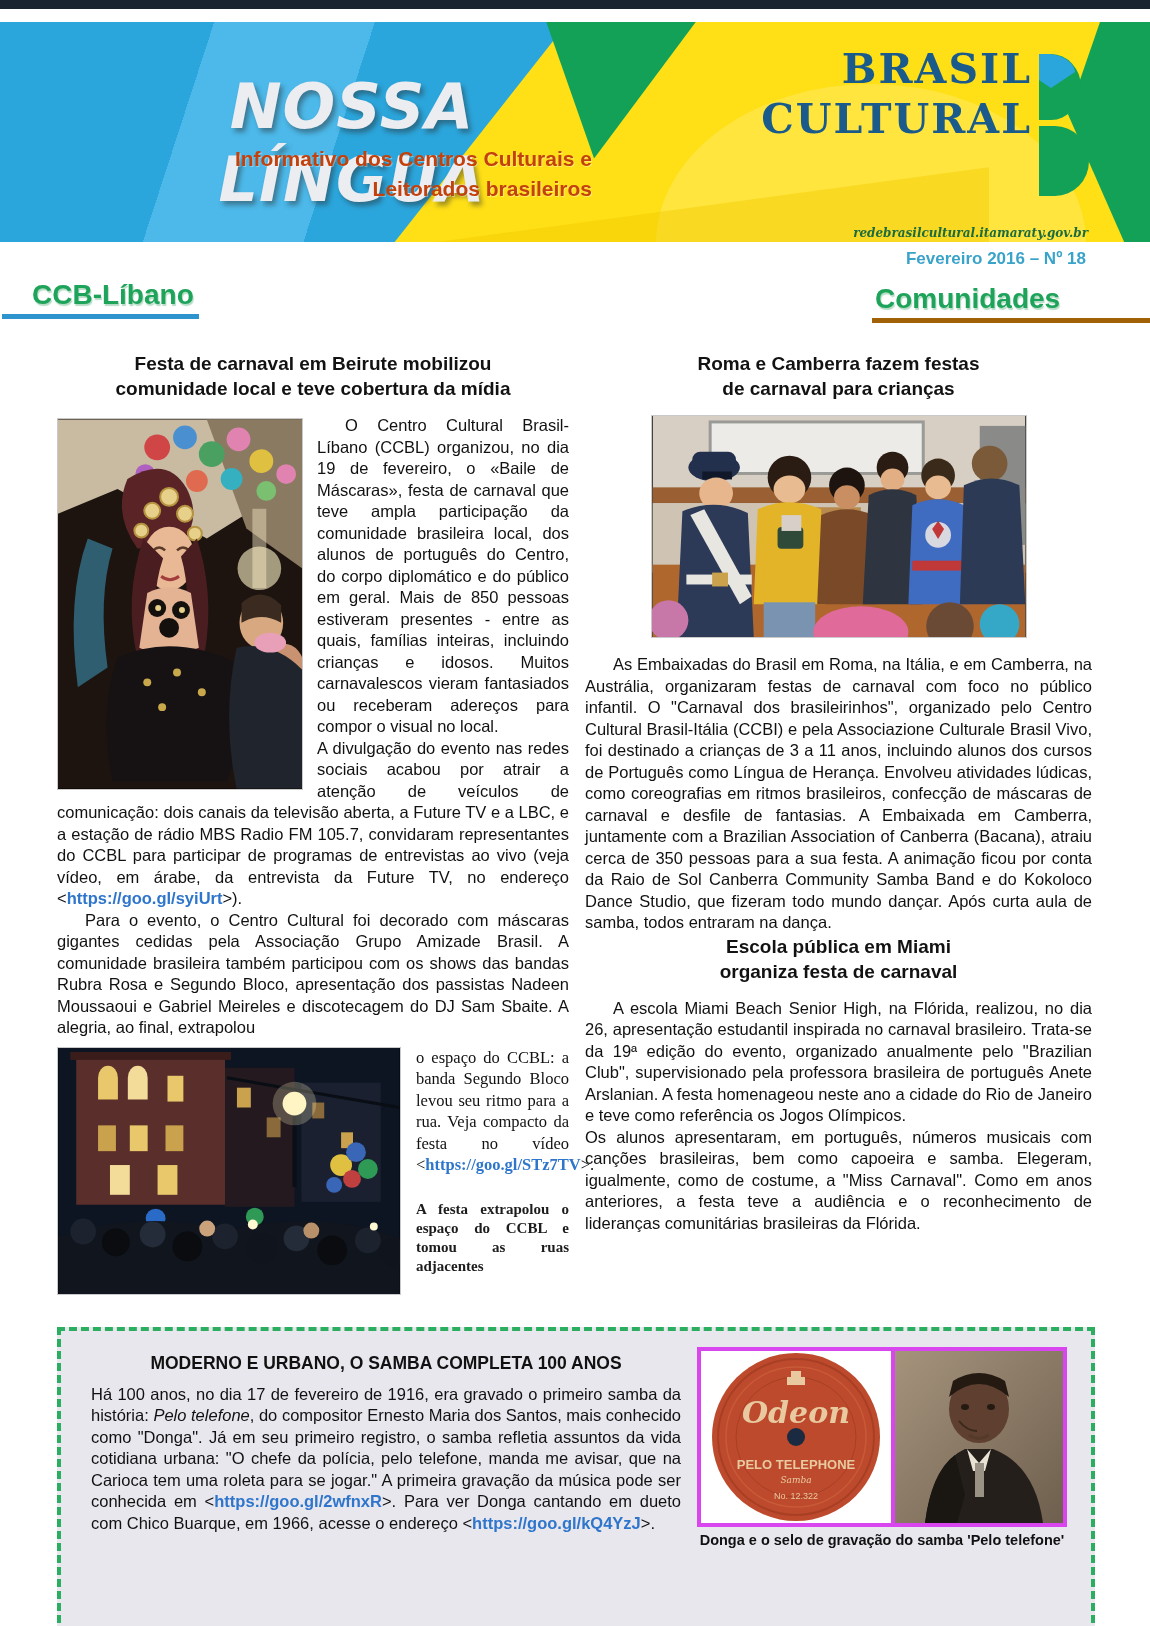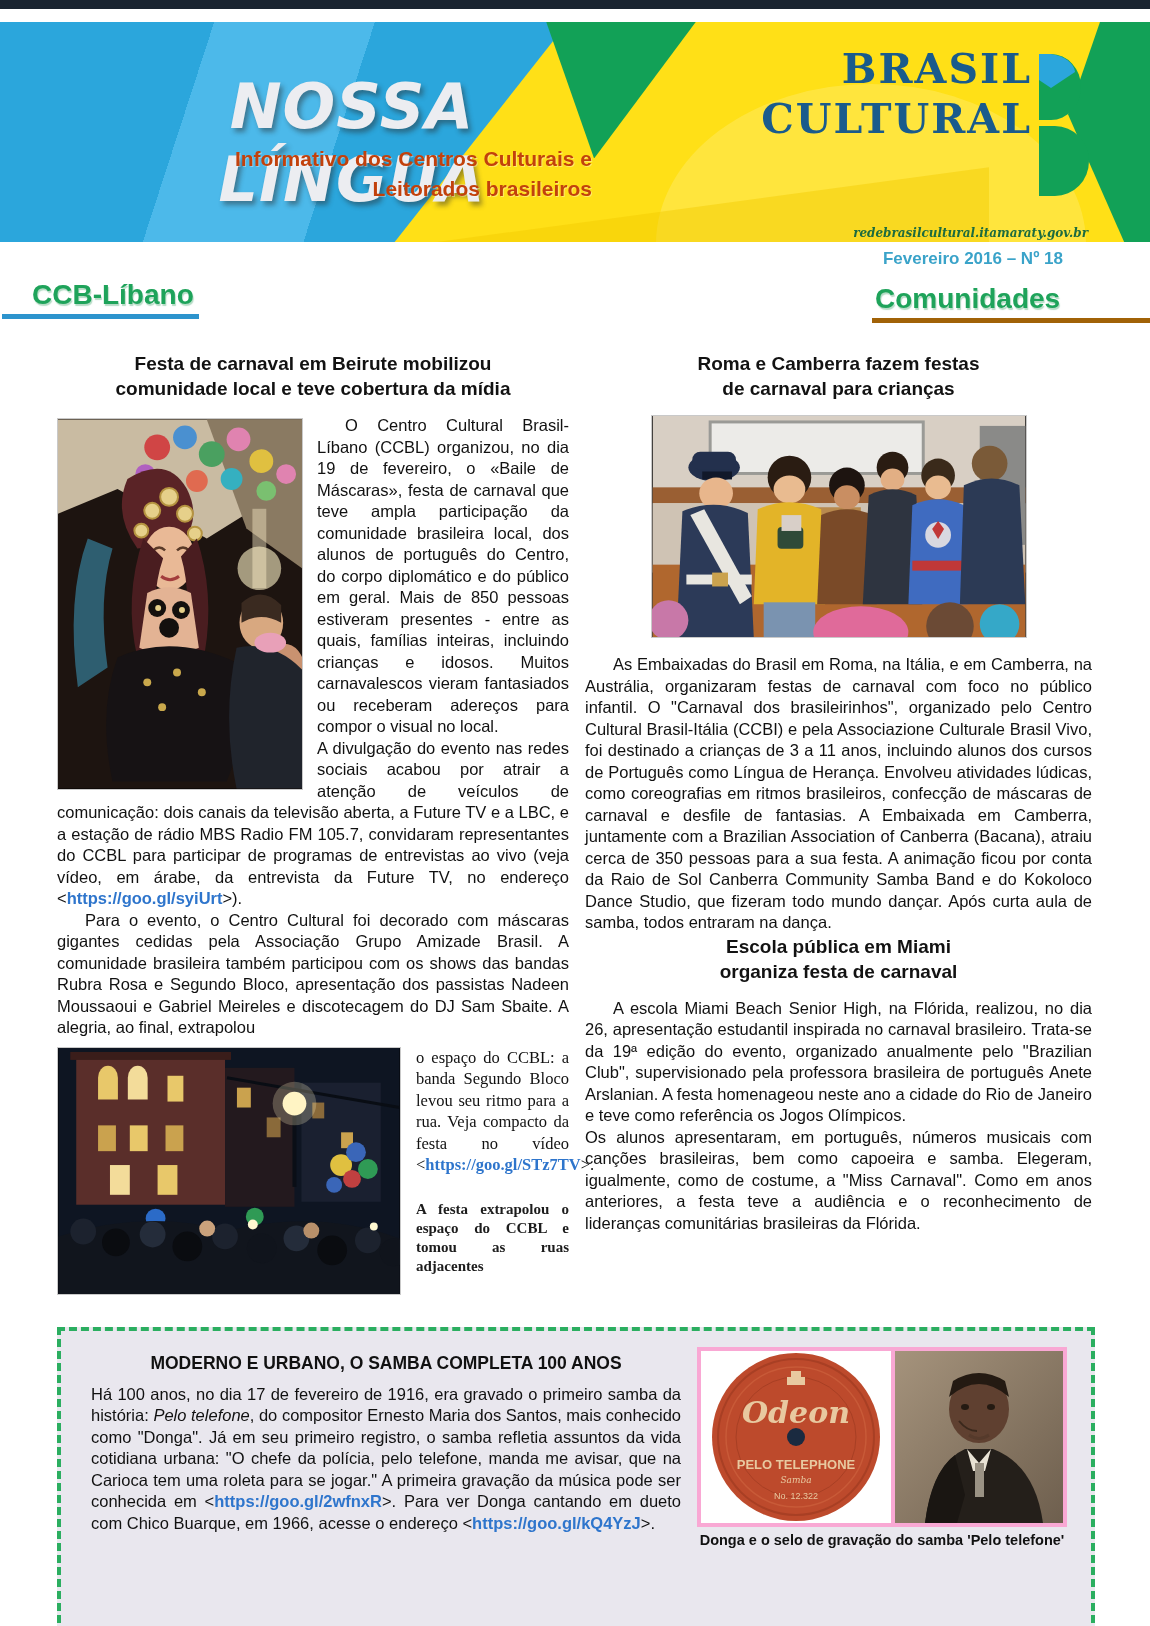--- a/index.html
+++ b/index.html
@@ -29,21 +29,21 @@
     color:#c2410c; font-weight:bold; font-size:21px; line-height:30px;
     text-shadow:1px 1px 0 rgba(255,255,255,.35); }
   .bn-brand { position:absolute; right:118px; top:22px; text-align:right;
     font-family:"DejaVu Serif", serif; font-weight:bold; font-size:41px; line-height:50px;
     color:#1A5B8C; letter-spacing:2px; }
   .bn-url { position:absolute; right:62px; top:180px;
     font-family:"DejaVu Serif", serif; font-style:italic; font-weight:bold;
     font-size:12px; color:#1C6B3F;margin-top:24px; }
   .bn-b { position:absolute; right:55px; top:28px; }
   
-  .issue { text-align:right; padding-right:87px; margin-top:7px;
+  .issue { text-align:right; padding-right:64px; margin-top:7px;
     font-weight:bold; font-size:17px; color:#3AA3C9; }
   
   .sections { position:relative; height:50px; margin-top:10px; }
   .sec-left { position:absolute; left:2px; top:0; width:197px;
     border-bottom:5px solid #2D94CD; padding:0 0 3px 30px; }
   .sec-right { position:absolute; right:0; top:4px; width:278px;
     border-bottom:5px solid #a16207; padding:0 0 3px 3px; }
   .sec-label { font-size:28px; font-weight:bold; color:#1EA35A;
     text-shadow:1px 2px 1px rgba(120,190,150,.55); }
   
@@ -64,21 +64,21 @@
   .ph3-wrap { text-align:center; margin:2px 0 12px 0; }
   .ph3 { width:376px; height:223px; }
   .mt-title { margin-top:42px; }
   
   .samba-box { margin:32px 55px 0 57px; width:1038px; height:308px;
     border:4px dashed #2BAE60; background:#E9E7EE; display:flex; gap:12px; padding:8px 24px; }
   .sb-left { width:630px; padding:4px 4px 0 6px; }
   .sb-title { text-align:center; font-weight:bold; font-size:17.5px; margin:10px 0 10px 0; }
   .sb-text { font-size:16.5px; line-height:21.5px; text-align:justify; }
   .sb-right { width:380px; padding-top:8px; }
-  .sb-imgs { display:flex; gap:4px; justify-content:flex-end; background:#f9a8d4; padding:4px; }
+  .sb-imgs { display:flex; gap:4px; justify-content:flex-end; background:#d946ef; padding:4px; }
   .sb-cap { font-weight:bold; font-size:14.5px; text-align:center; margin-top:5px; }
   i.it { font-style:italic; }
 </style>
 </head>
 <body>
 
 <div class="topbar"></div>
 
 <div class="banner">
   <div class="bn-blue"></div>

